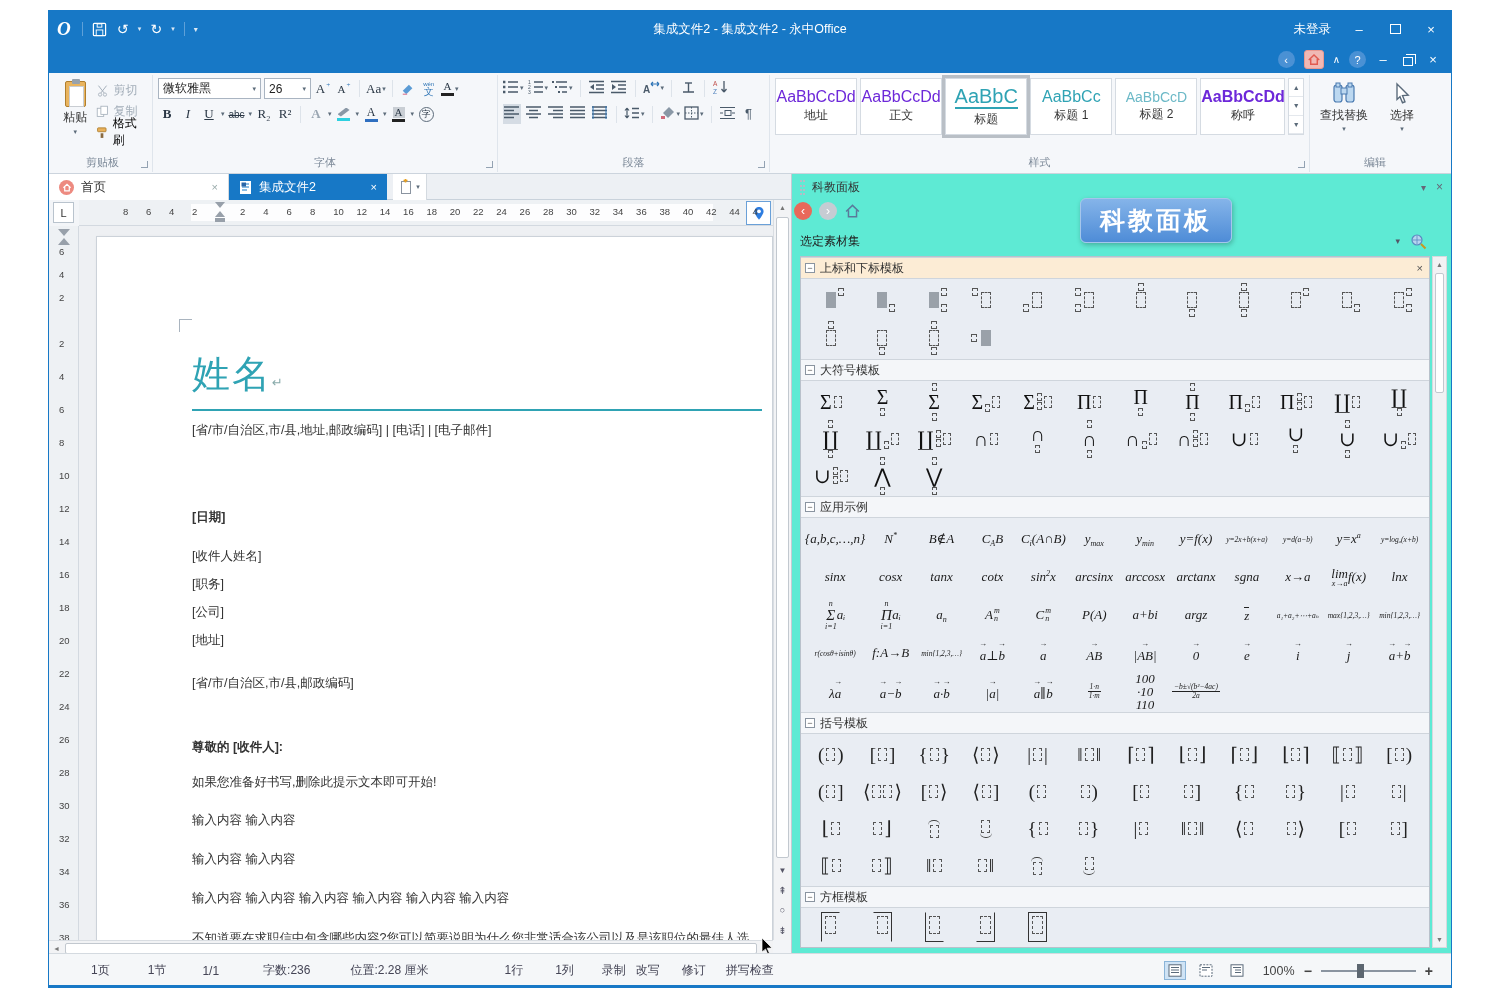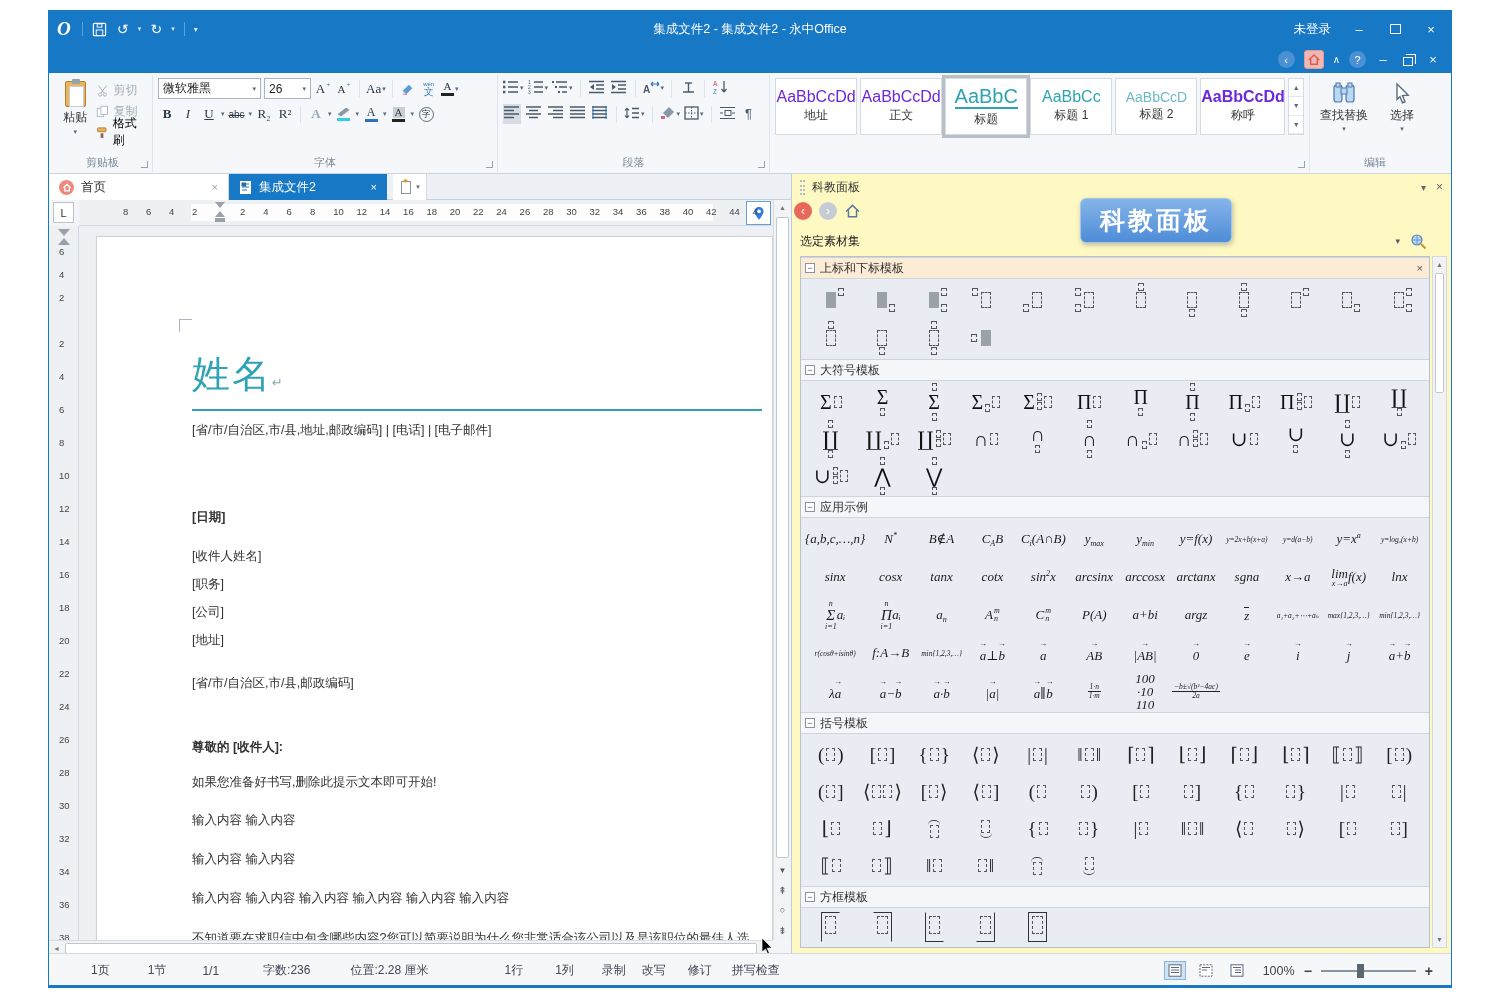--- a/index.html
+++ b/index.html
@@ -101,21 +101,21 @@
 .b{font-weight:bold}
 
 .vscroll{position:absolute;right:0;top:26px;width:18px;bottom:16px;background:#f2f3f5;border-left:1px solid #d9dde2}
 .hscroll{position:absolute;left:0;bottom:0;height:16px;width:724px;background:#f2f3f5;border-top:1px solid #d9dde2}
 .sarrow{position:absolute;width:100%;height:15px;display:flex;align-items:center;justify-content:center;font-size:7px;color:#777}
 .sbtn{position:absolute;left:1px;width:15px;height:14px;display:flex;align-items:center;justify-content:center;font-size:8px;color:#556;background:#f2f3f5}
 .vthumb{position:absolute;left:2px;right:2px;background:#fff;border:1px solid #c2c8cf;border-radius:2px}
 .hthumb{position:absolute;top:2px;bottom:2px;background:#fff;border:1px solid #c2c8cf;border-radius:2px}
 .harrow{position:absolute;top:0;height:100%;width:15px;display:flex;align-items:center;justify-content:center;font-size:7px;color:#777}
 
-.panel{position:absolute;left:742px;top:163px;right:0;bottom:31px;background:#fef9c3;border-left:1px solid #c3cbd4}
+.panel{position:absolute;left:742px;top:163px;right:0;bottom:31px;background:#5eead4;border-left:1px solid #c3cbd4}
 .phead{position:absolute;left:0;top:0;right:0;height:26px;display:flex;align-items:center;padding:0 8px;font-size:12px;color:#333;gap:7px}
 .grip{width:5px;height:15px;border-left:2px dotted #b4bcc6;border-right:2px dotted #b4bcc6}
 .phead .rt{margin-left:auto;display:flex;gap:10px;color:#667;font-size:10px;align-items:center}
 .pnav{position:absolute;left:2px;top:28px;display:flex;gap:7px;align-items:center}
 .navc{width:18px;height:18px;border-radius:50%;color:#fff;font-size:12px;display:flex;align-items:center;justify-content:center}
 .psel{position:absolute;left:8px;top:56px;right:24px;height:22px;display:flex;align-items:center;font-size:12px;color:#222}
 .psel .rt{margin-left:auto;display:flex;gap:10px;align-items:center;color:#556;font-size:9px}
 .ptooltip{position:absolute;left:288px;top:24px;width:152px;height:45px;border-radius:6px;background:linear-gradient(#85b4e9,#4e8cd7);border:1px solid #a5c6ec;color:#fff;font-size:25px;font-weight:bold;display:flex;align-items:center;justify-content:center;letter-spacing:3px;box-shadow:1px 2px 5px rgba(0,0,0,.25);z-index:6}
 .psections{position:absolute;left:8px;top:82px;width:630px;bottom:8px;border:1px solid #b9c1cb;background:#e9edf3;overflow:hidden}
 .pscr{position:absolute;right:4px;top:82px;width:15px;bottom:8px;background:#f1f2f4;border:1px solid #d6dade}
@@ -499,20 +499,21 @@
           <div class="stcard">
             <div class="sample bold">AaBbCcDd</div>
             <div class="stname">称呼</div>
           </div>
           <div class="stscroll">
             <span>▲</span>
             <span>▼</span>
             <span>▼</span>
           </div>
         </div>
+      <div class="glabel">样式</div>
       <span class="glauncher"></span>
     </div>
 
     <div class="rgroup" style="width:130px;border-right:none">
       <div style="display:flex">
         <div class="bigbtn">
           <svg width="26" height="24" viewBox="0 0 26 24">
               <rect x="3" y="3" width="8" height="17" rx="2.5" fill="#bcd8f0" stroke="#4a7ab0" stroke-width="1.2"></rect>
               <rect x="15" y="3" width="8" height="17" rx="2.5" fill="#bcd8f0" stroke="#4a7ab0" stroke-width="1.2"></rect>
               <rect x="10" y="6" width="6" height="6" fill="#bcd8f0" stroke="#4a7ab0"></rect>
@@ -1355,21 +1356,21 @@
   <div class="status">
     <div id="status-items" style="display:flex;align-items:center">
         <span class="sitem" style="margin-left: 42px;">1页</span>
         <span class="sitem" style="margin-left: 38px;">1节</span>
         <span class="sitem" style="margin-left: 36px;">1/1</span>
         <span class="sitem" style="margin-left: 44px;">字数:236</span>
         <span class="sitem" style="margin-left: 40px;">位置:2.28 厘米</span>
         <span class="sitem" style="margin-left: 76px;">1行</span>
         <span class="sitem" style="margin-left: 32px;">1列</span>
         <span class="sitem" style="margin-left: 28px;">录制</span>
-        <span class="sitem" style="margin-left: 16px;">改写</span>
+        <span class="sitem" style="margin-left: 10px;">改写</span>
         <span class="sitem" style="margin-left: 22px;">修订</span>
         <span class="sitem" style="margin-left: 20px;">拼写检查</span>
       </div>
     <div class="statr">
       <span class="vmode act">
           <svg width="14" height="13" viewBox="0 0 14 13">
             <rect x="1" y="0.8" width="12" height="11.4" fill="#fff" stroke="#5a6a7a"></rect>
             <path d="M3 3.5h8M3 6h8M3 8.5h8" stroke="#5a6a7a"></path>
           </svg>
         </span>

